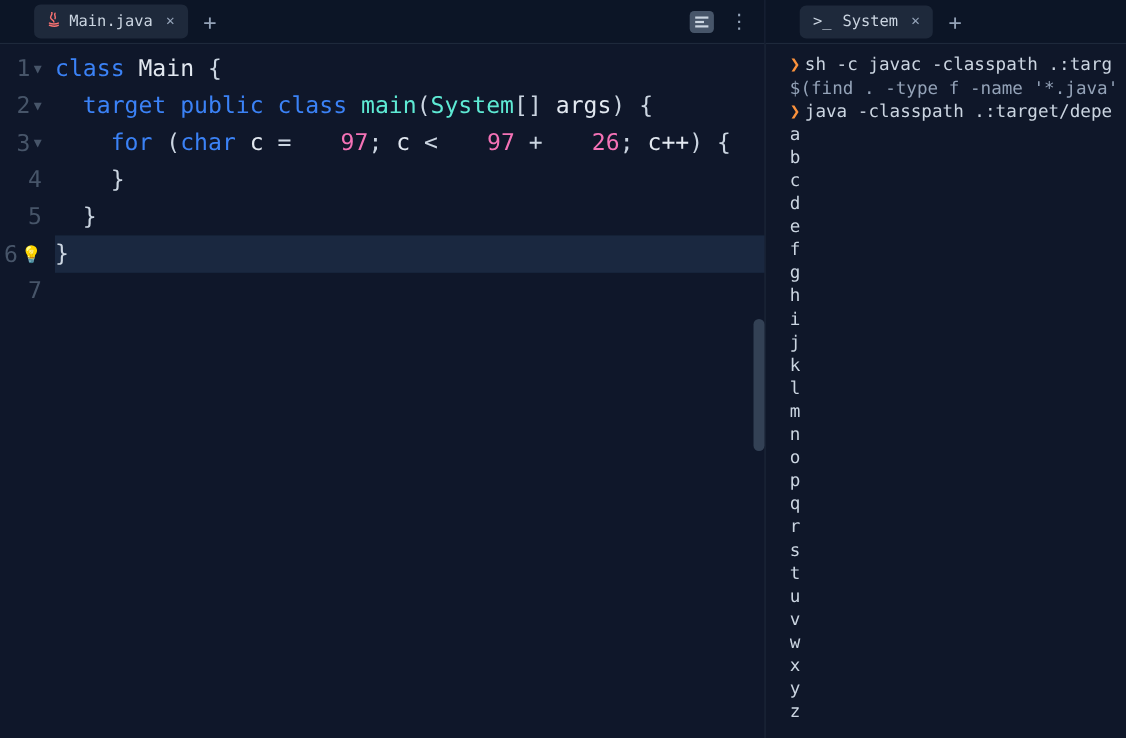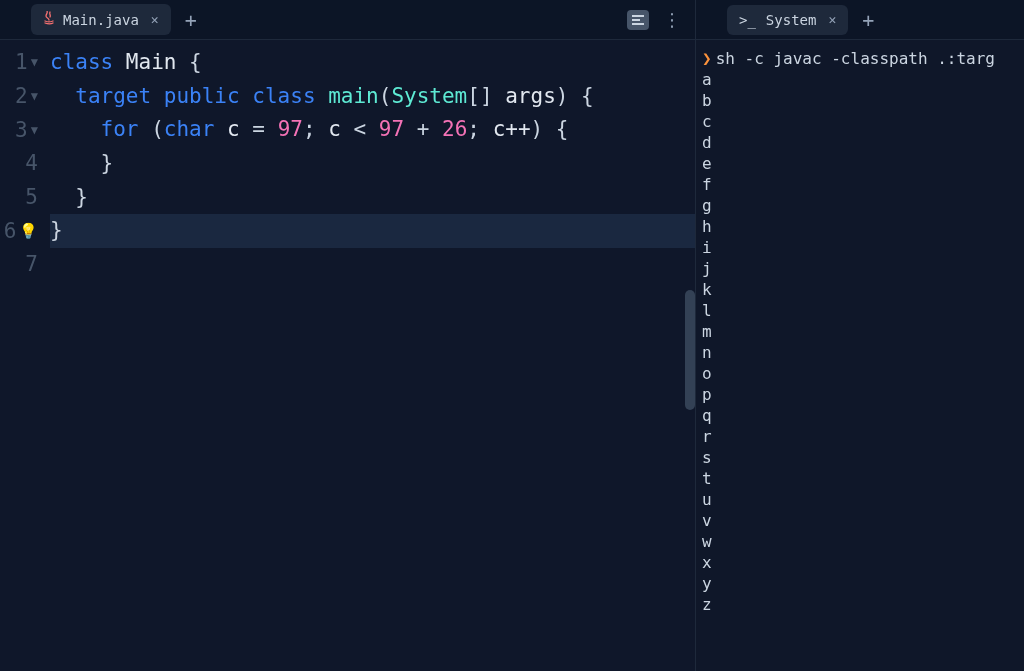--- a/index.html
+++ b/index.html
@@ -128,21 +128,21 @@
       white-space: pre;
     }
     .code-line.highlight {
       background: #1a2840;
     }
     .kw { color: #3b82f6; }
     .cls { color: #e2e8f0; }
     .fn { color: #5eead4; }
     .type { color: #5eead4; }
     .var { color: #e2e8f0; }
-    .num { color: #f472b6; }
+    .num { color: #f472b6; margin-left: 32px; }
     .punc { color: #cbd5e1; }
     .scrollbar-indicator {
       position: absolute;
       right: 0;
       top: 250px;
       width: 10px;
       height: 120px;
       background: #334155;
       border-radius: 5px;
     }
@@ -150,20 +150,21 @@
       flex: 1;
       padding: 8px 4px 4px 6px;
       font-size: 16px;
       line-height: 21px;
       color: #cbd5e1;
       overflow: hidden;
     }
     .console-line {
       white-space: pre;
       overflow: hidden;
+      margin-left: 16px;
     }
     .prompt-sym { color: #fb923c; margin-right: 4px; }
     .console-dim { color: #94a3b8; }
   </style>
 </head>
 <body>
 
 <div class="editor-pane">
   <div class="tab-bar">
     <div class="tab active">
@@ -233,20 +234,22 @@
     <div class="tab active">
       <span class="console-icon">&gt;_</span>
       <span>System</span>
       <span class="close-icon">✕</span>
     </div>
     <div class="add-tab">+</div>
   </div>
 
   <div class="console-content">
     <div class="console-line"><span class="prompt-sym">❯</span><span>sh -c javac -classpath .:targ</span></div>
+    <div class="console-line console-dim"><span>$(find . -type f -name '*.java'</span></div>
+    <div class="console-line"><span class="prompt-sym">❯</span><span>java -classpath .:target/depe</span></div>
     <div id="console-output">
         <div class="console-line">a</div>
         <div class="console-line">b</div>
         <div class="console-line">c</div>
         <div class="console-line">d</div>
         <div class="console-line">e</div>
         <div class="console-line">f</div>
         <div class="console-line">g</div>
         <div class="console-line">h</div>
         <div class="console-line">i</div>

